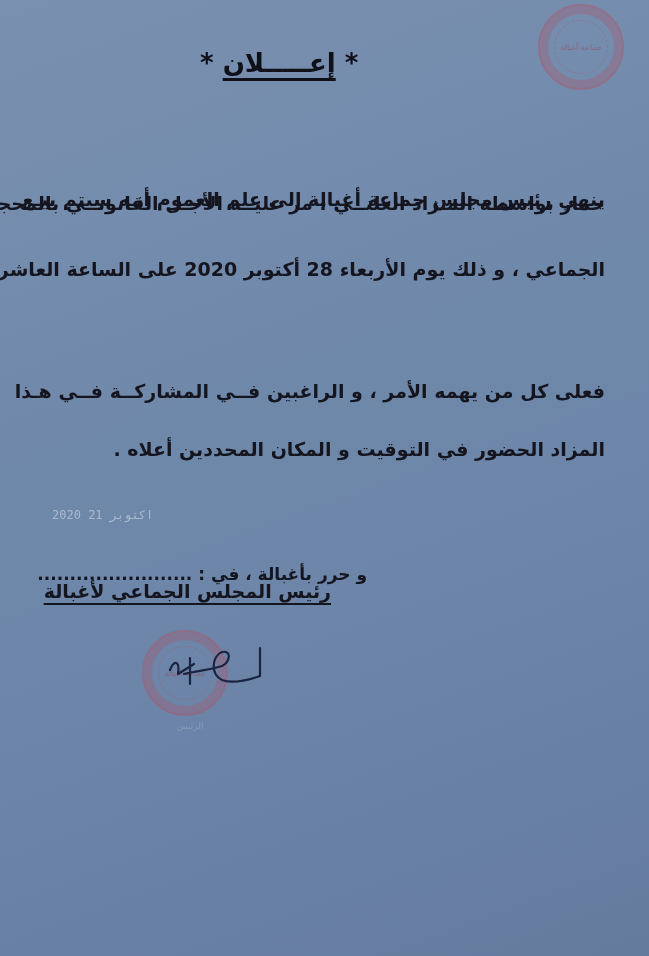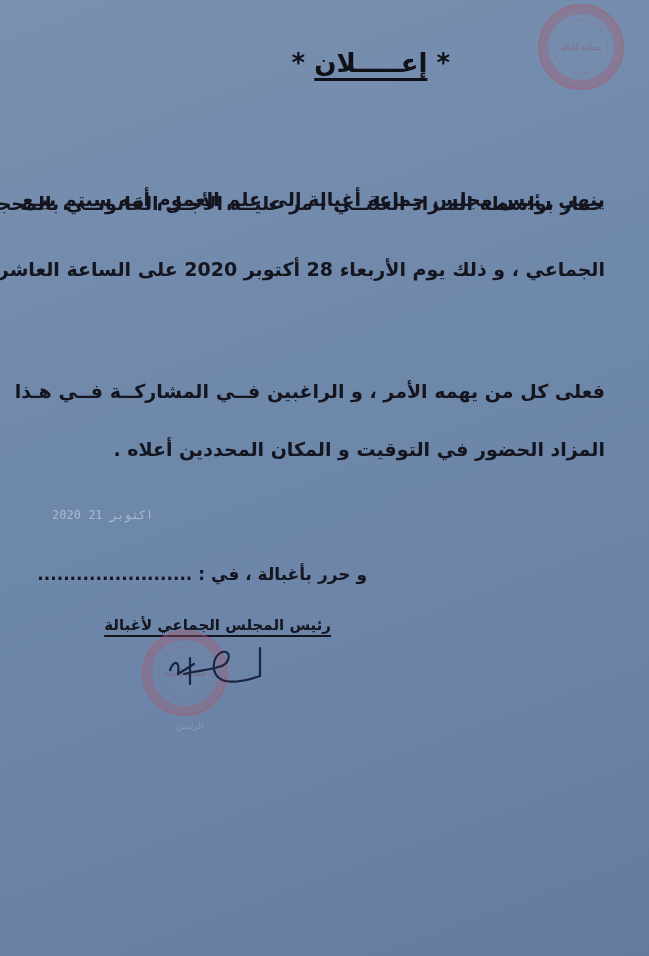--- a/index.html
+++ b/index.html
@@ -5,21 +5,21 @@
   html, body { margin: 0; padding: 0; }
   body {
     width: 649px; height: 956px; overflow: hidden;
     background: linear-gradient(160deg, #7a90b0 0%, #6e88aa 45%, #6a82a6 75%, #647b9e 100%);
     font-family: "DejaVu Sans", sans-serif;
     position: relative;
     color: #101018;
   }
   .page { position: absolute; inset: 0; }
   .title {
-    position: absolute; left: 200px; top: 48px; width: 250px; text-align: right;
+    position: absolute; left: 200px; top: 48px; width: 250px; text-align: left;
     font-size: 26px; font-weight: bold; direction: rtl; white-space: nowrap;
   }
   .title .word { text-decoration: underline; text-decoration-thickness: 3px; text-underline-offset: 6px; }
   .line {
     position: absolute; right: 44px; direction: rtl; text-align: right;
     font-size: 19px; font-weight: bold; white-space: nowrap; color: #15151f;
   }
   .justify { left: 24px; text-align-last: justify; text-align: justify; }
   .stamp {
     position: absolute; border-radius: 50%;
@@ -60,21 +60,21 @@
   <div class="line justify" style="top:140px;margin-top:48px;">ينهي رئيس مجلس جماعة أغبالة إلى علم العموم أنـه سيتم بيـع</div>
   <div class="line justify" style="top:192px;">حمار بواسطة المـزاد العلنــي ، مر عليــه الأجـل القانونــي بالمحجــز</div>
   <div class="line justify" style="top:258px;">الجماعي ، و ذلك يوم الأربعاء 28 أكتوبر 2020 على الساعة العاشرة</div>
   <div class="line justify" style="top:380px;">فعلى كل من يهمه الأمر ، و الراغبين فــي المشاركــة فــي هـذا</div>
   <div class="line" style="top:438px;margin-left:8px;">المزاد الحضور في التوقيت و المكان المحددين أعلاه .</div>
 
   <div class="date-stamp">2020 اكتوبر 21</div>
 
   <div class="line" style="top:548px; right:282px; font-size:17px;margin-top:16px;">و حرر بأغبالة ، في : ........................</div>
 
-  <div class="line" style="top:580px; right:318px; font-size:15px; text-decoration:underline; text-decoration-thickness:2px; text-underline-offset:5px;margin-top:36px;">رئيس المجلس الجماعي لأغبالة</div>
+  <div class="line" style="top:580px; right:318px; font-size:19px; text-decoration:underline; text-decoration-thickness:2px; text-underline-offset:5px;">رئيس المجلس الجماعي لأغبالة</div>
 
   <div class="stamp" style="left:142px; top:630px; width:82px; height:82px;">
     <div class="inner">جماعة أغبالة</div>
   </div>
 
   <svg class="signature" viewBox="0 0 110 60">
     <path d="M10,30 C14,20 20,20 18,34 M18,34 L34,24 M30,18 L30,44 M24,34 C40,30 50,30 62,26 C70,22 72,10 62,12 C52,16 50,34 62,40 C72,44 88,40 100,36 L100,8" fill="none" stroke="#1a2340" stroke-width="2.2" stroke-linecap="round"></path>
   </svg>
 
   <div class="faint-text">الرئيس</div>

